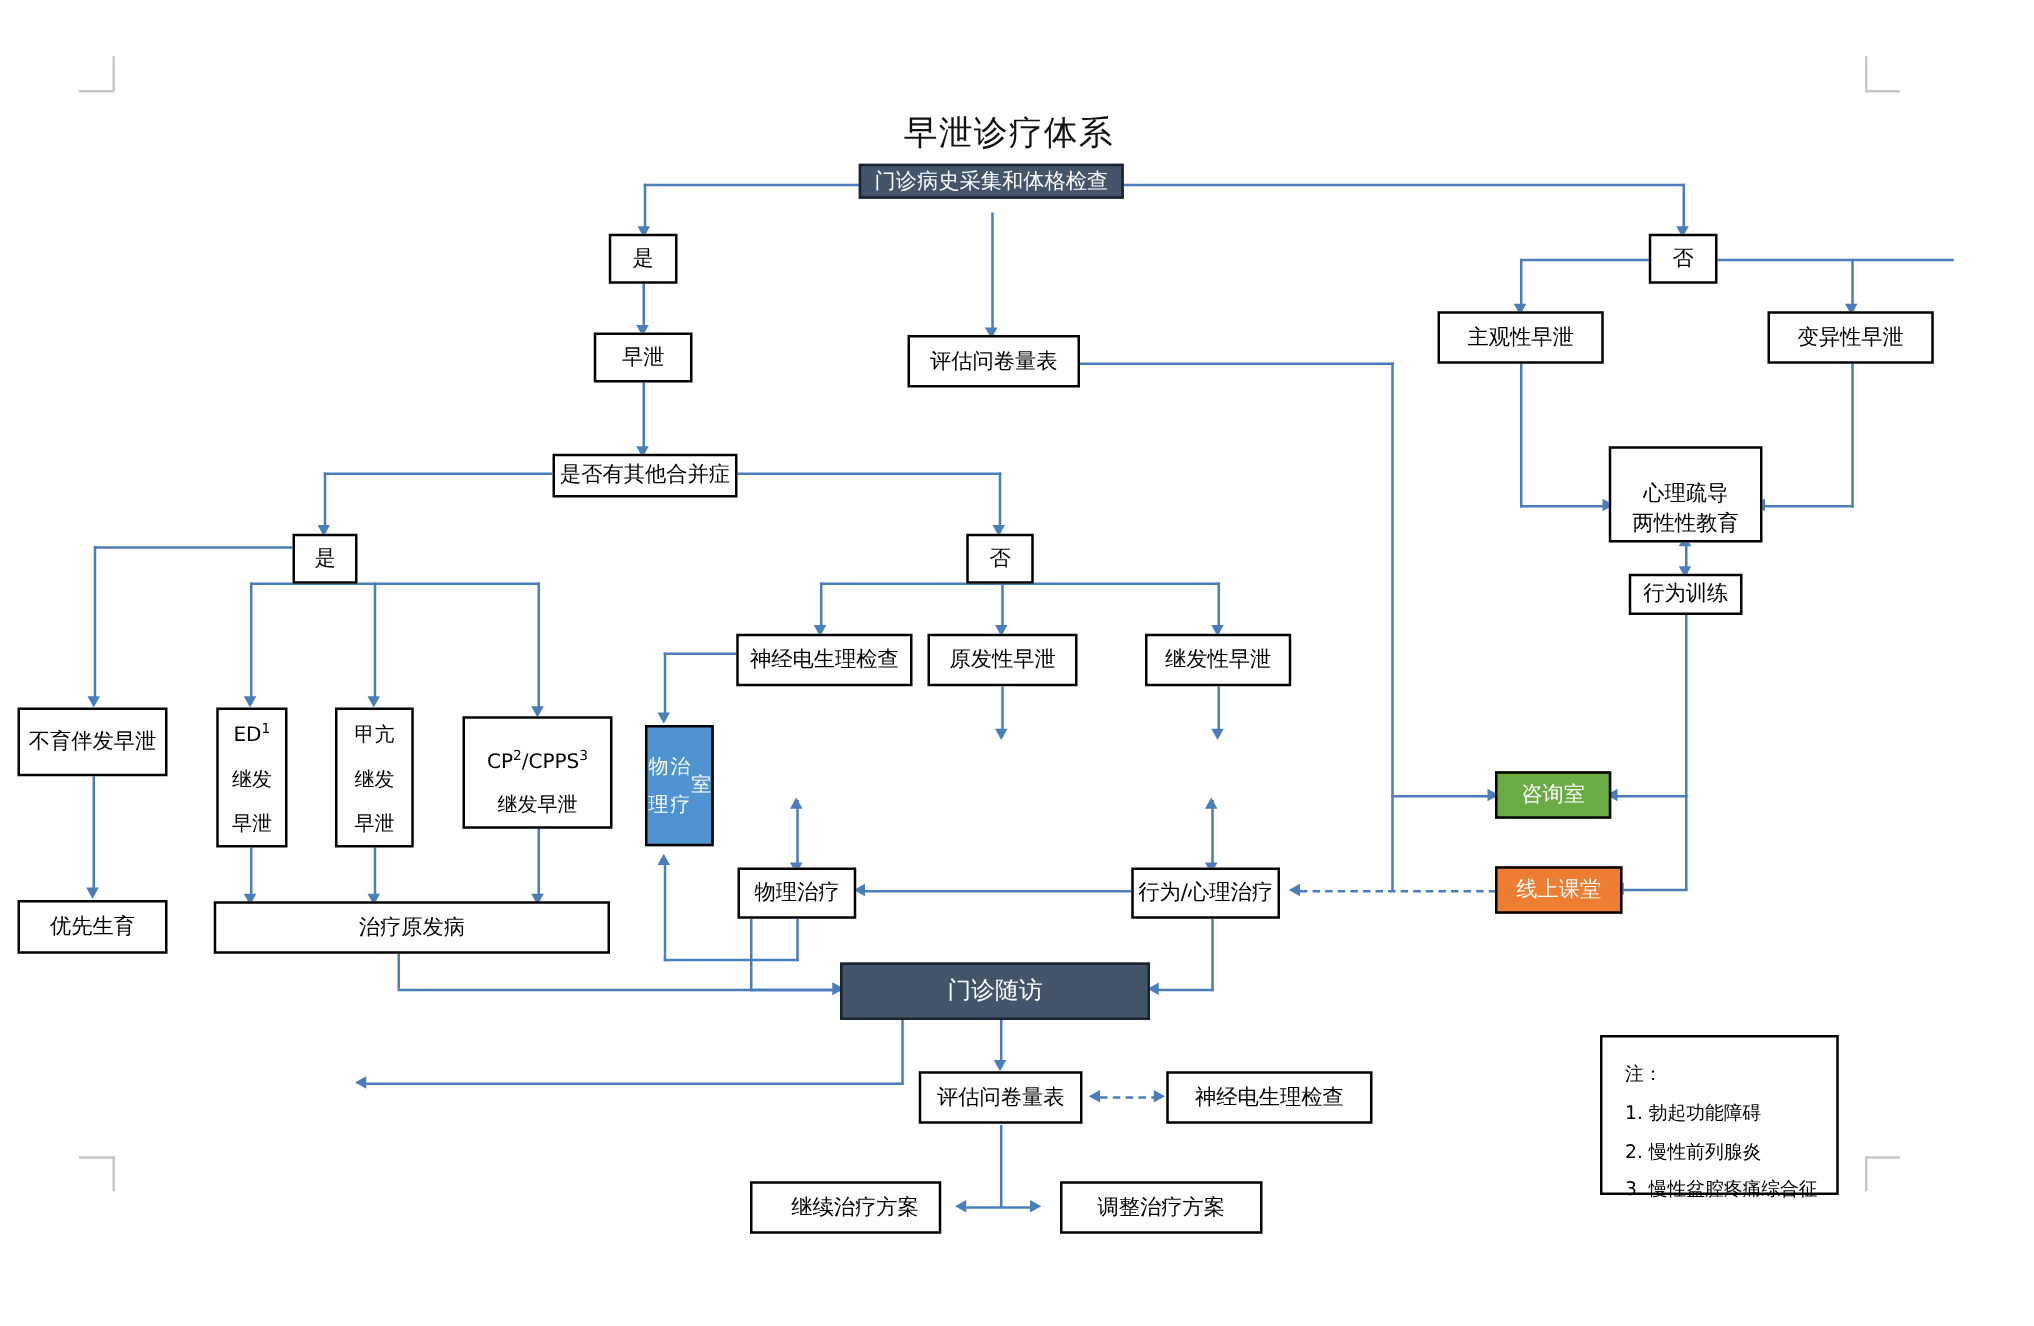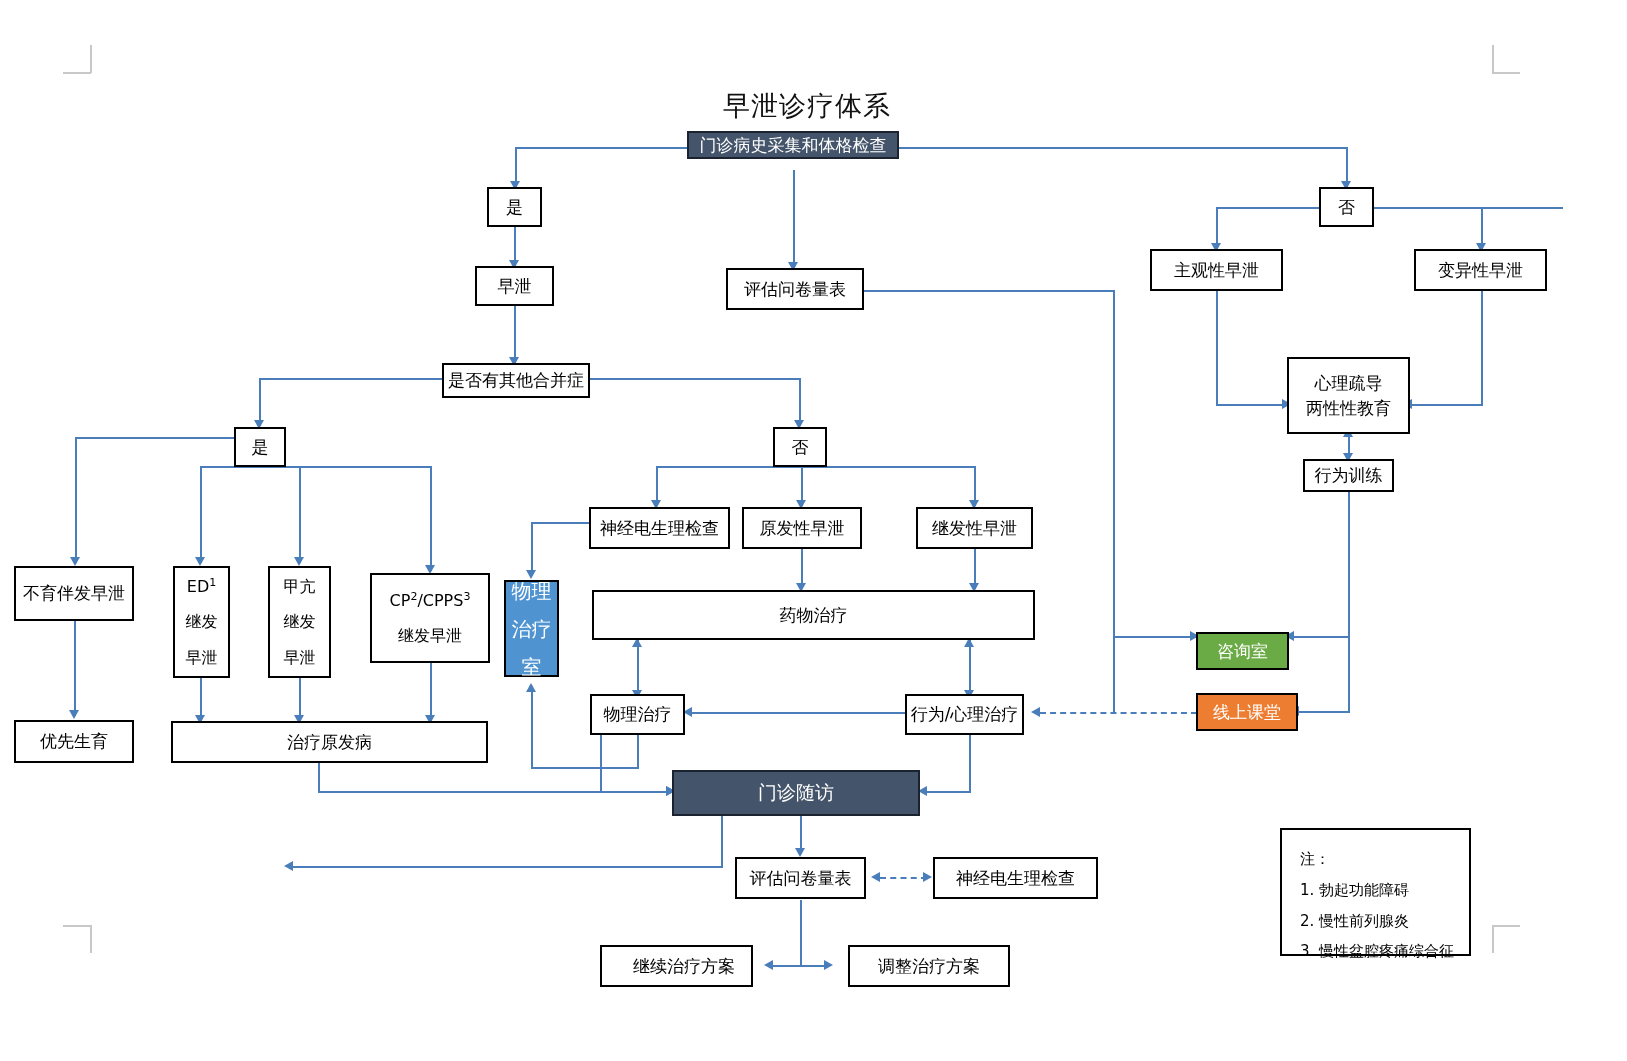--- a/index.html
+++ b/index.html
@@ -14,22 +14,22 @@
 
   .title{position:absolute;font-size:27px;color:#111;letter-spacing:1px;white-space:nowrap;}
 
   .node{position:absolute;box-sizing:border-box;border:2.2px solid #000;background:#fff;
         display:flex;align-items:center;justify-content:center;text-align:center;
         font-size:17px;color:#000;line-height:1.45;}
   .node.dark{background:#44546A;border-color:#1b2330;color:#fff;}
   .node.blue{background:#4F93D1;border-color:#000;color:#fff;}
   .node.green{background:#6BAB45;border-color:#000;color:#fff;}
   .node.orange{background:#ED7D31;border-color:#000;color:#fff;}
-  .node.stack{flex-direction:column;}
-  .node.vert{flex-direction:column;font-size:20px;line-height:1.9;}
+  .node.stack{flex-direction:column;justify-content:flex-end;}
+  .node.vert{flex-direction:row;font-size:16px;line-height:1.9;margin-left:12px;}
   .node.notes{display:block;text-align:left;padding:14px 16px 10px 18px;font-size:15px;line-height:2.05;}
   .node.notes .nt{display:block;white-space:nowrap;}
   .node sup{font-size:11px;vertical-align:super;}
 
   
   .ln{position:absolute;background:#4A7EBB;}
   .lh{height:2px;}
   .lv{width:2px;}
   .ln.dash-h{background:none;border-top:2px dashed #4A7EBB;height:0;}
   .ar{position:absolute;width:0;height:0;}
@@ -251,26 +251,25 @@
   <div class="node" style="left:589px;top:507px;width:141px;height:42px;">神经电生理检查</div>
   <div class="node" style="left:742px;top:507px;width:120px;height:42px;">原发性早泄</div>
   <div class="node" style="left:916px;top:507px;width:117px;height:42px;text-align:right;">继发性早泄</div>
 
   <div class="node blue vert" style="left:504px;top:580px;width:55px;height:97px;">
     <span>物理</span>
     <span>治疗</span>
     <span>室</span>
   </div>
 
-  <div class="node" style="left:592px;top:590px;width:443px;height:50px;">药物治疗</div>
 
   <div class="node" style="left:590px;top:694px;width:95px;height:41px;">物理治疗</div>
   <div class="node" style="left:905px;top:694px;width:119px;height:41px;">行为/心理治疗</div>
 
-  <div class="node green" style="left:1196px;top:632px;width:93px;height:38px;">咨询室</div>
+  <div class="node green" style="left:1196px;top:617px;width:93px;height:38px;">咨询室</div>
   <div class="node orange" style="left:1196px;top:693px;width:102px;height:38px;">线上课堂</div>
 
   <div class="node dark" style="left:672px;top:770px;width:248px;height:46px;font-size:19px;">门诊随访</div>
 
   <div class="node" style="left:735px;top:857px;width:131px;height:42px;">评估问卷量表</div>
   <div class="node" style="left:933px;top:857px;width:165px;height:42px;">神经电生理检查</div>
 
   <div class="node" style="left:600px;top:945px;width:153px;height:42px;padding-left:15px;">继续治疗方案</div>
   <div class="node" style="left:848px;top:945px;width:162px;height:42px;">调整治疗方案</div>
 

